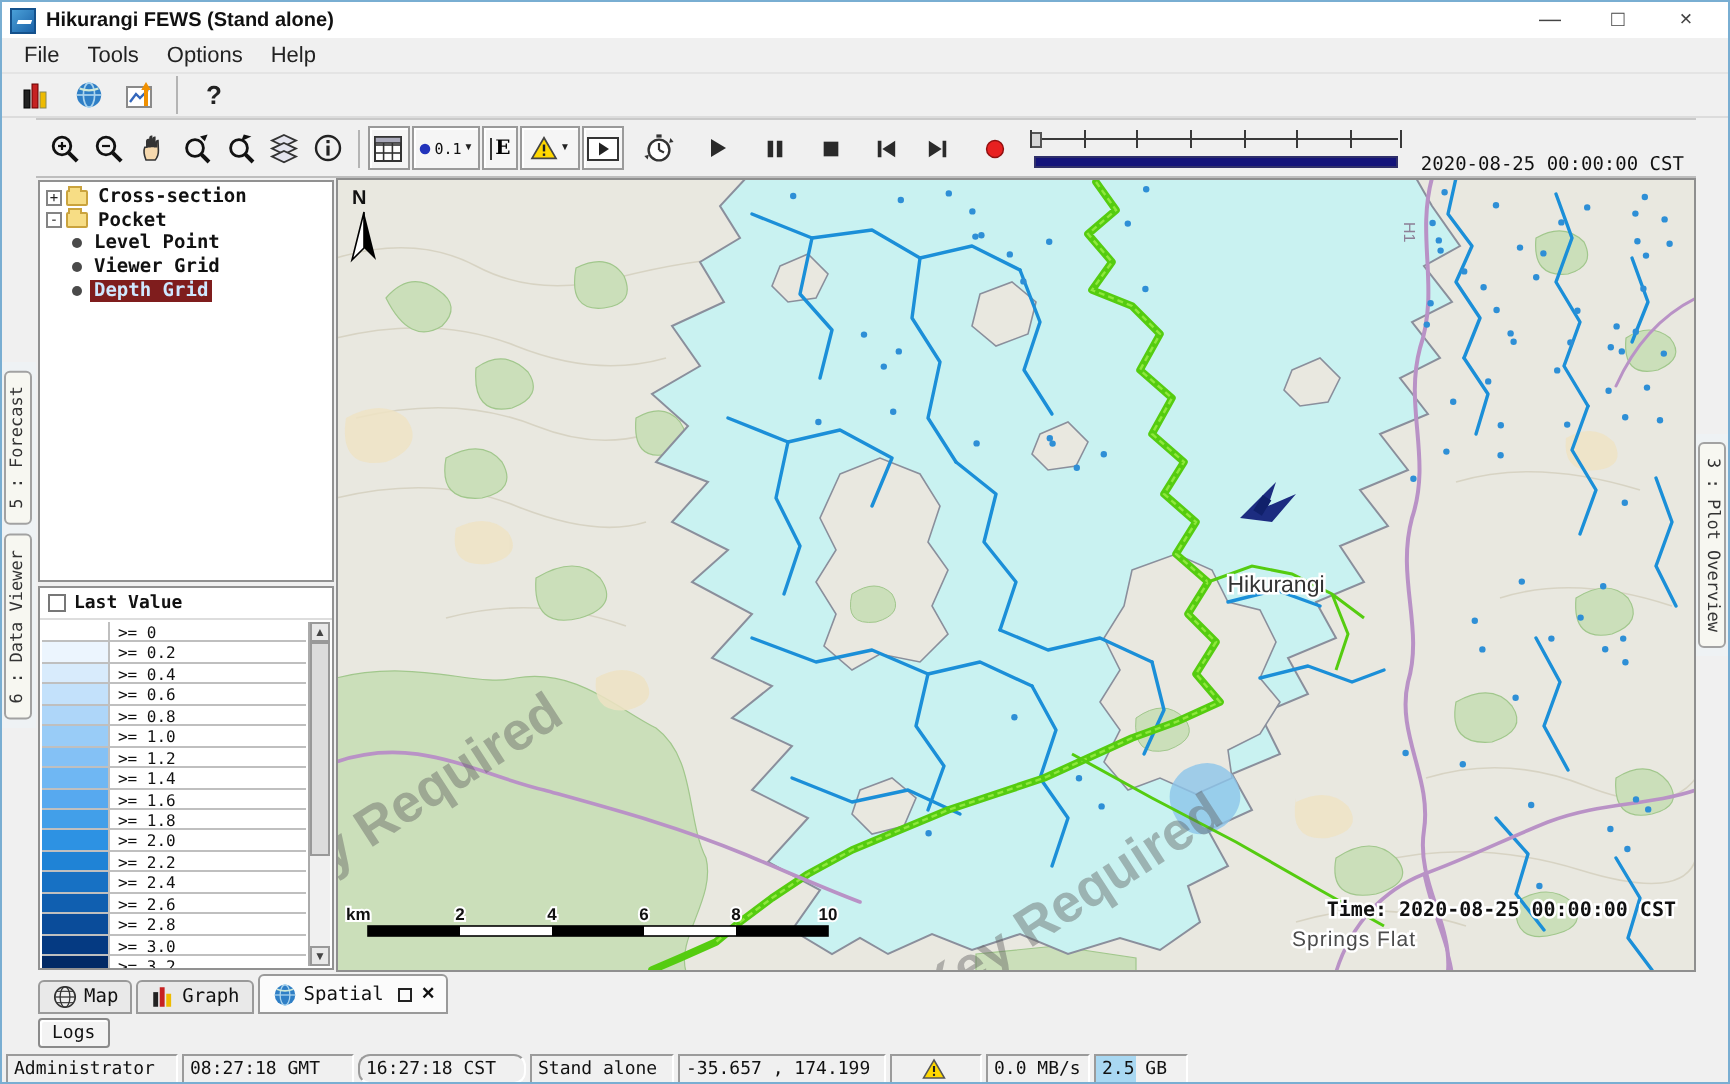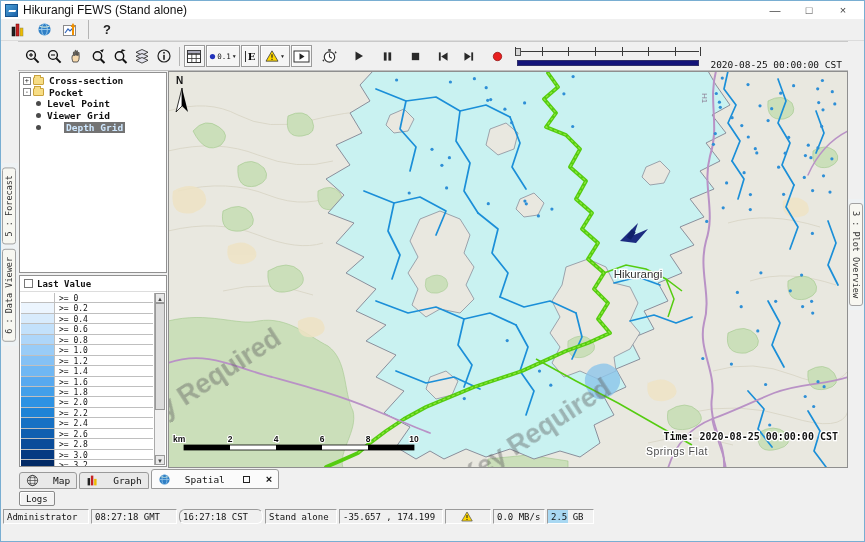--- a/index.html
+++ b/index.html
@@ -6,21 +6,21 @@
   body { background: #d8d8d8; font-family: "Liberation Sans", sans-serif; }
   .window { width: 865px; height: 542px; position: relative; background: #f0f0f0;
             border: 1px solid #79aed2; overflow: hidden; }
 
   
   .titlebar { height: 18px; background: #ffffff; display: flex; align-items: center; padding: 0 4px; }
   .app-logo { width: 13px; height: 13px; background: linear-gradient(135deg,#4aa0d8,#1b62a8);
               border: 1px solid #14518c; margin-right: 5px; position: relative; flex: 0 0 auto; }
   .app-logo::after { content:""; position:absolute; left:2px; top:5px; width:7px; height:4px;
               border-top: 2px solid #fff; transform: skewX(-20deg); }
-  .title-text { font-size: 12px; color: #111; }
+  .title-text { font-size: 10px; color: #111; font-weight: bold; }
   .win-controls { margin-left: auto; display: flex; gap: 0; }
   .win-btn { width: 34px; text-align: center; font-size: 11px; color: #444; line-height: 17px; }
 
   
   .menubar { height: 18px; background: #f0f0f0; display: flex; align-items: center; padding-left: 4px;
              border-bottom: 1px solid #e4e4e4; }
   .menu-item { font-size: 11px; color: #222; padding: 1px 7px; }
 
   
   .toolbar1 { height: 22px; display: flex; align-items: center; gap: 4px; padding: 0 6px;
@@ -62,21 +62,21 @@
   .tree-row { display: flex; align-items: center; height: 11.6px; padding-left: 3px; }
   .expander { width: 8px; height: 8px; border: 1px solid #848484; background: #fff; font: 7px/6px "DejaVu Sans Mono", monospace;
               text-align: center; color: #222; margin-right: 2px; flex: 0 0 auto; }
   .folder-ic { width: 11px; height: 8px; background: #f7dd85; border: 1px solid #caa33d; border-radius: 1px;
                margin-right: 3px; position: relative; flex: 0 0 auto; }
   .folder-ic::before { content:""; position:absolute; top:-3px; left:0; width:5px; height:2px;
                background:#f7dd85; border:1px solid #caa33d; border-bottom:none; }
   .leaf-pad { width: 13px; flex: 0 0 auto; }
   .bullet { width: 5px; height: 5px; border-radius: 50%; background: #4a4a4a; margin-right: 4px; flex: 0 0 auto; }
   .tree-label { font: bold 9.5px "DejaVu Sans Mono", monospace; color: #111; padding: 0 2px; white-space: nowrap; }
-  .tree-label.selected { background: #737373; color: #cfe8ff; margin-left: 19px; }
+  .tree-label.selected { background: #7f1d1d; color: #cfe8ff; }
 
   .legend-box { flex: 1; background: #fff; border: 1px solid #919191; position: relative; overflow: hidden; }
   .legend-header { height: 16px; display: flex; align-items: center; padding-left: 4px; gap: 4px;
                    border-bottom: 1px solid #ddd; }
   .checkbox { width: 9px; height: 9px; border: 1px solid #777; background: #fff; flex: 0 0 auto; }
   .legend-title { font: 9px "DejaVu Sans Mono", monospace; font-weight: bold; color: #111; }
   .legend-rows { position: absolute; left: 1px; right: 13px; top: 17px; bottom: 0; overflow: hidden; }
   .lg-row { display: flex; height: 10.45px; border-bottom: 1px solid #bfbfbf; }
   .lg-swatch { width: 34px; border-right: 1px solid #bfbfbf; flex: 0 0 auto; }
   .lg-label { font: 8px "DejaVu Sans Mono", monospace; color: #111; padding: 1px 0 0 4px; }
@@ -85,21 +85,21 @@
   .sb-btn { height: 10px; font-size: 6px; line-height: 10px; text-align: center; color: #444;
             border: 1px solid #999; background: #e8e8e8; }
   .sb-down { position: absolute; bottom: 0; left: 0; right: 0; }
   .sb-up { position: absolute; top: 0; left: 0; right: 0; }
   .sb-thumb { position: absolute; top: 10px; left: 0; right: 0; height: 62%; background: #dcdcdc; border: 1px solid #999; }
 
   .map-wrap { width: 680px; height: 397px; outline: 1px solid #8f8f8f; outline-offset: -1px; }
 
   
   .tabbar { height: 21px; display: flex; align-items: flex-end; padding-left: 18px; gap: 2px; background: #f0f0f0; }
-  .btab { height: 17px; display: inline-flex; align-items: center; gap: 14px; padding: 0 6px;
+  .btab { height: 17px; display: inline-flex; align-items: center; gap: 3px; padding: 0 6px;
           border: 1px solid #9a9a9a; border-radius: 3px 3px 0 0; background: #e9e9e9;
           font: 9.5px "DejaVu Sans Mono", monospace; color: #111; }
   .btab.active { background: #fbfbfb; height: 20px; }
   .tab-max { width: 7px; height: 7px; border: 1.4px solid #222; display: inline-block; margin-left: 4px; }
   .tab-close { font: bold 11px "Liberation Sans", sans-serif; color: #111; margin-left: 2px; }
 
   .logsrow { height: 19px; display: flex; align-items: center; padding-left: 18px; background: #f0f0f0; }
   .logs-btn { height: 15px; padding: 0 6px; font: 9px "DejaVu Sans Mono", monospace; color: #111;
               border: 1px solid #8a8a8a; background: #f3f3f3; box-shadow: inset 1px 1px 0 #fff; border-radius: 2px;
               display: flex; align-items: center; }
@@ -131,20 +131,26 @@
   <div class="titlebar">
     <span class="app-logo"></span>
     <span class="title-text">Hikurangi FEWS  (Stand alone)</span>
     <span class="win-controls">
       <span class="win-btn">—</span>
       <span class="win-btn">□</span>
       <span class="win-btn">×</span>
     </span>
   </div>
 
+  <div class="menubar" id="menubar">
+      <span class="menu-item">File</span>
+      <span class="menu-item">Tools</span>
+      <span class="menu-item">Options</span>
+      <span class="menu-item">Help</span>
+    </div>
 
   <div class="toolbar1">
     <span class="t1btn">
       <svg width="16" height="16" viewBox="0 0 16 16">
         <rect x="2" y="5" width="3" height="9" fill="#222" stroke="#000" stroke-width=".5"></rect>
         <rect x="6" y="2" width="3" height="12" fill="#c62222" stroke="#600" stroke-width=".5"></rect>
         <rect x="10" y="6" width="3" height="8" fill="#eebb00" stroke="#885" stroke-width=".5"></rect>
       </svg>
     </span>
     <span class="t1btn">

